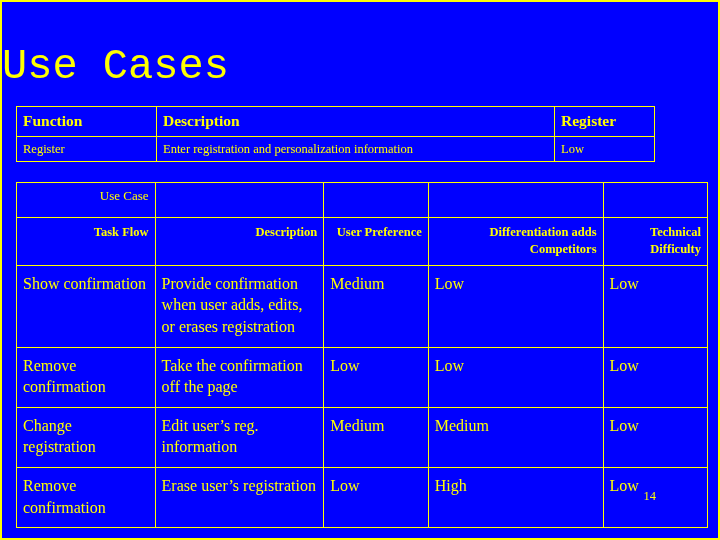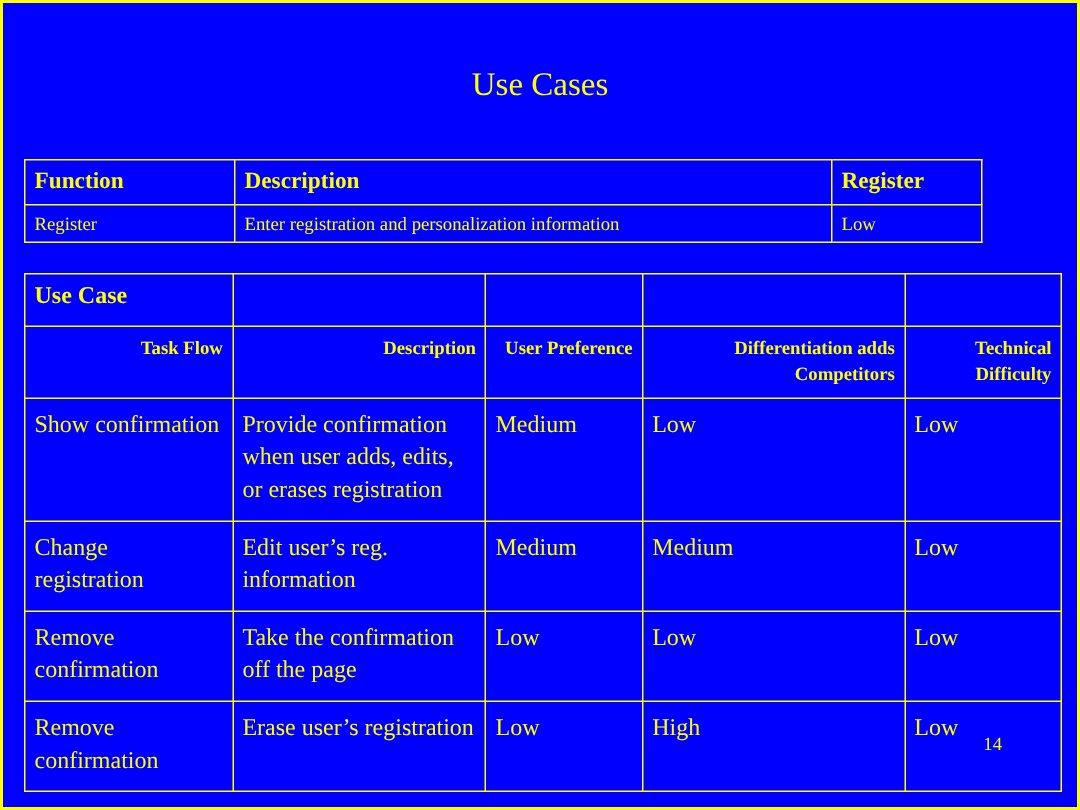--- a/index.html
+++ b/index.html
@@ -15,26 +15,26 @@
     overflow: hidden;
     position: relative;
   }
   .slide {
     position: absolute;
     inset: 0;
     border: 2px solid #ffff00;
     box-sizing: border-box;
   }
   .title {
-    text-align: center;
-    font-size: 22px;
+    text-align: left;
+    font-size: 42px;
     line-height: 1.1;
     color: #ffff00;
     margin-top: 42px;
-    font-family: Liberation Serif, serif;
+    font-family: Liberation Mono, monospace;
     font-weight: normal;
   }
   table {
     border-collapse: collapse;
     table-layout: fixed;
   }
   
   .tbl-top {
     position: absolute;
     left: 14px;
@@ -73,46 +73,47 @@
   }
   .tbl-main td {
     border: 1px solid #ffff00;
     padding: 5px 6px;
     vertical-align: top;
     color: #ffff00;
     font-size: 16px;
     line-height: 1.35;
   }
   .tbl-main .band td {
-    font-size: 16px;
-    font-weight: bold;
+    font-size: 13px;
+    font-weight: normal;
     height: 26px;
     padding-top: 4px;
     padding-bottom: 4px;
+    text-align: right;
   }
   .tbl-main .colhdr td {
     font-weight: bold;
     font-size: 12.5px;
     padding-top: 6px;
     padding-bottom: 7px;
     text-align: right;
   }
   .tbl-main .datarow td {
     padding-top: 7px;
     padding-bottom: 9px;
   }
   .m1 { width: 138px; }
   .m2 { width: 168px; }
   .m3 { width: 104px; }
   .m4 { width: 174px; }
   .m5 { width: 104px; }
 
   .pagenum {
     position: absolute;
-    right: 50px;
+    right: 62px;
     bottom: 34px;
     font-size: 12.5px;
     color: #ffff00;
     font-family: "Liberation Serif", serif;
   }
 </style>
 </head>
 <body>
 
 <div class="slide">
@@ -163,35 +164,35 @@
       <td>Technical Difficulty</td>
     </tr>
     <tr class="datarow">
       <td>Show confirmation</td>
       <td>Provide confirmation when user adds, edits, or erases registration</td>
       <td>Medium</td>
       <td>Low</td>
       <td>Low</td>
     </tr>
     <tr class="datarow">
+      <td>Remove confirmation</td>
+      <td>Take the confirmation off the page</td>
+      <td>Low</td>
+      <td>Low</td>
+      <td>Low</td>
+    </tr>
+    <tr class="datarow">
       <td>Change registration</td>
       <td>Edit user’s reg. information</td>
       <td>Medium</td>
       <td>Medium</td>
       <td>Low</td>
     </tr>
     <tr class="datarow">
       <td>Remove confirmation</td>
-      <td>Take the confirmation off the page</td>
-      <td>Low</td>
-      <td>Low</td>
-      <td>Low</td>
-    </tr>
-    <tr class="datarow">
-      <td>Remove confirmation</td>
       <td>Erase user’s registration</td>
       <td>Low</td>
       <td>High</td>
       <td>Low</td>
     </tr>
   </tbody>
     </table>
 
   <div class="pagenum">14</div>
 </div>

